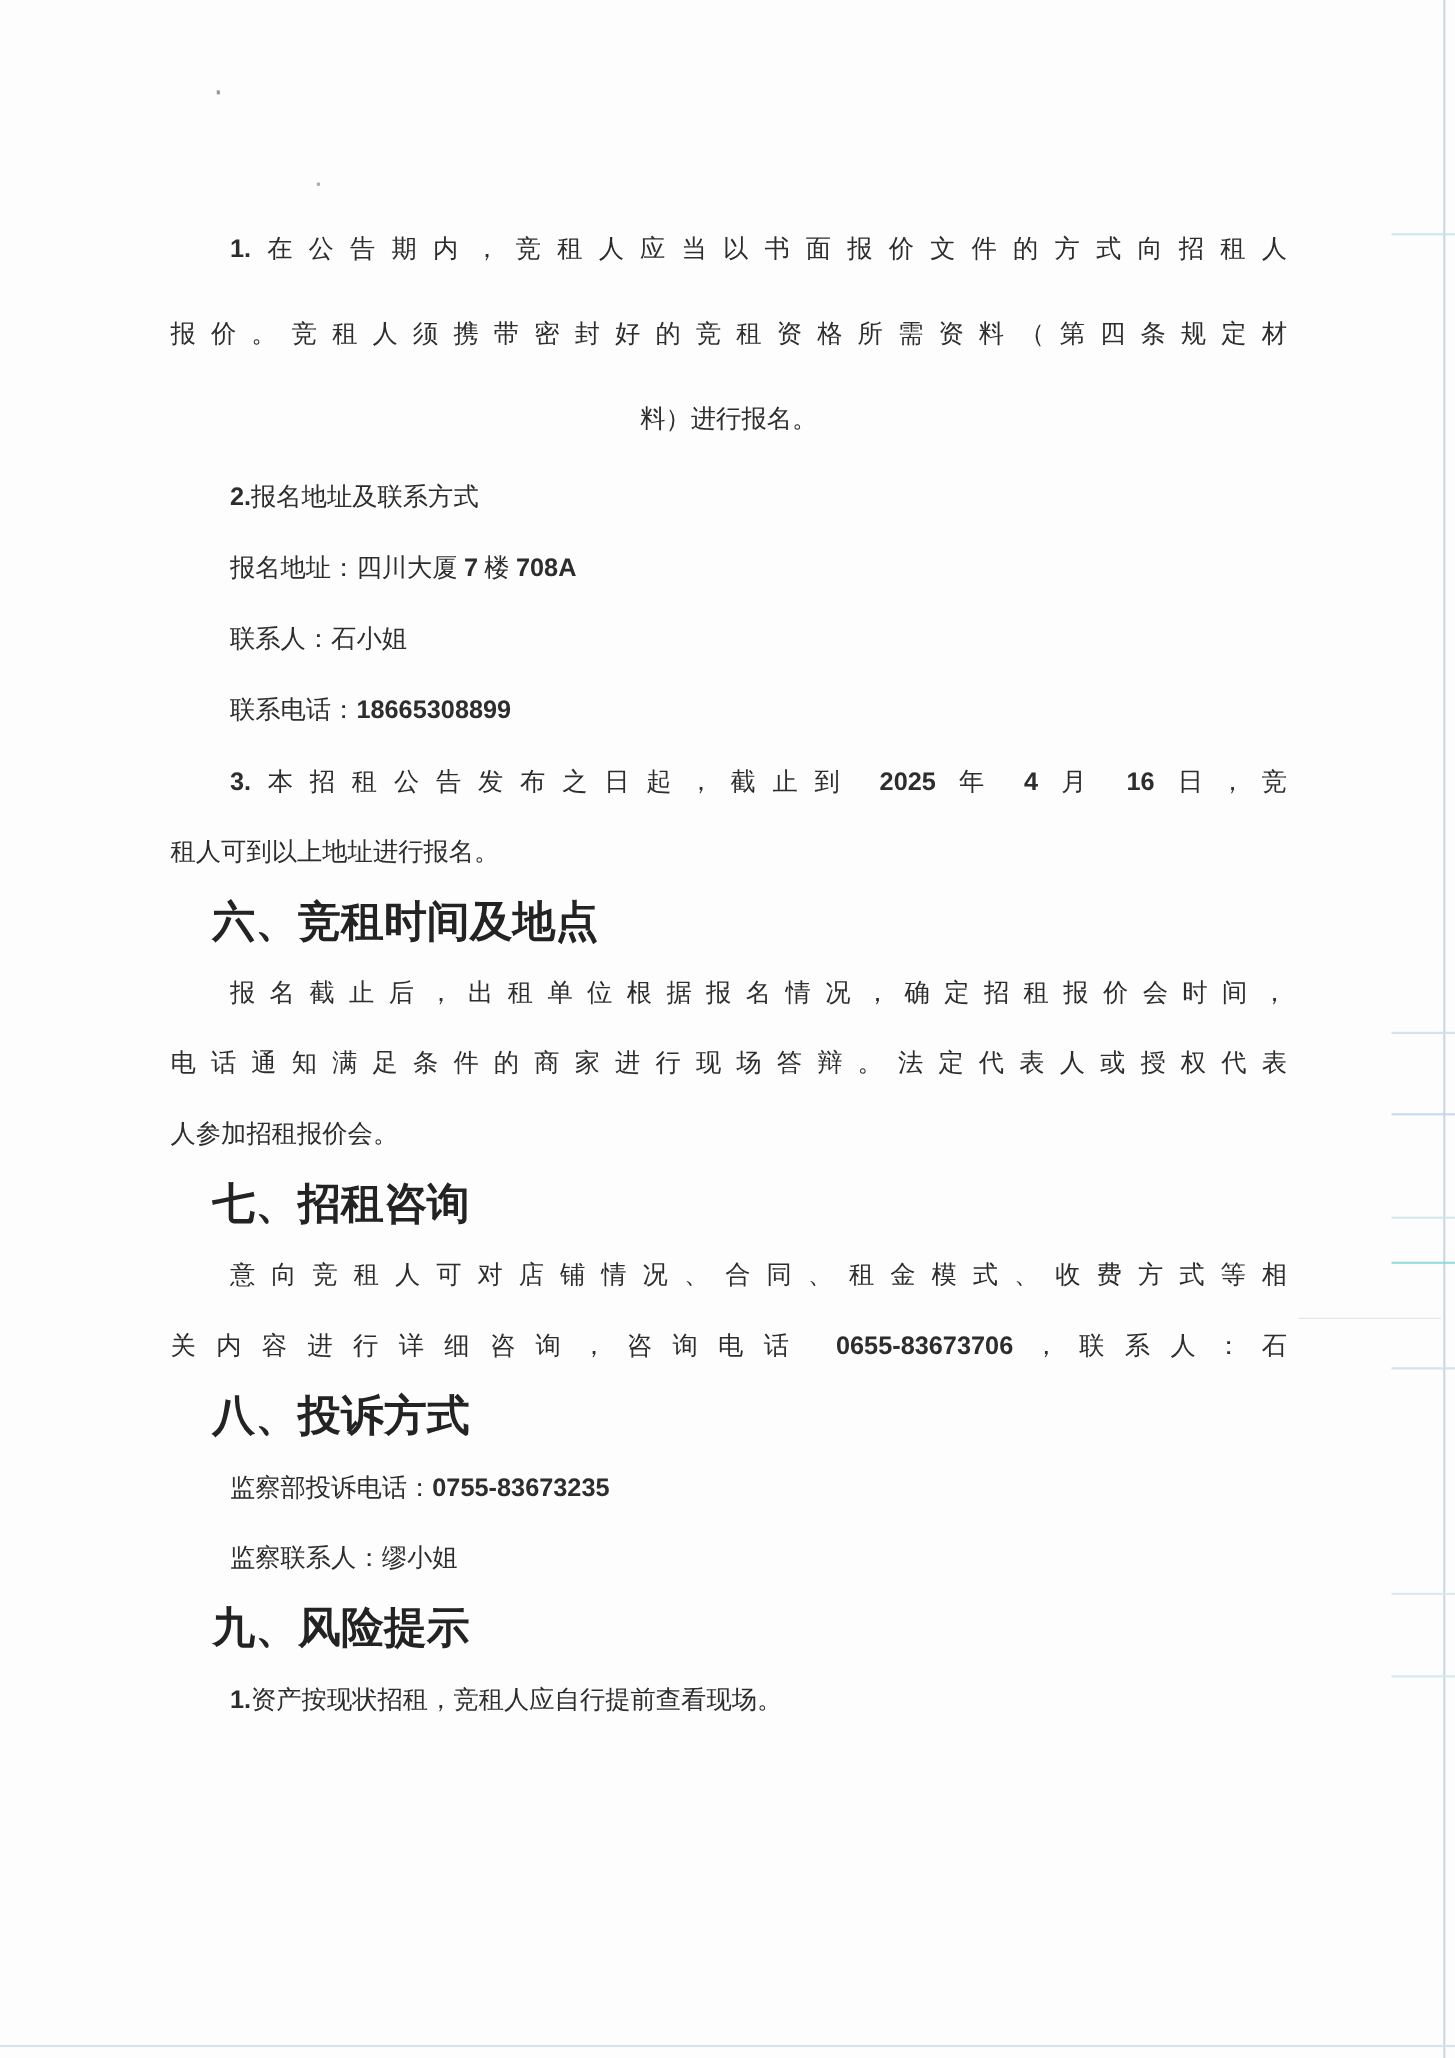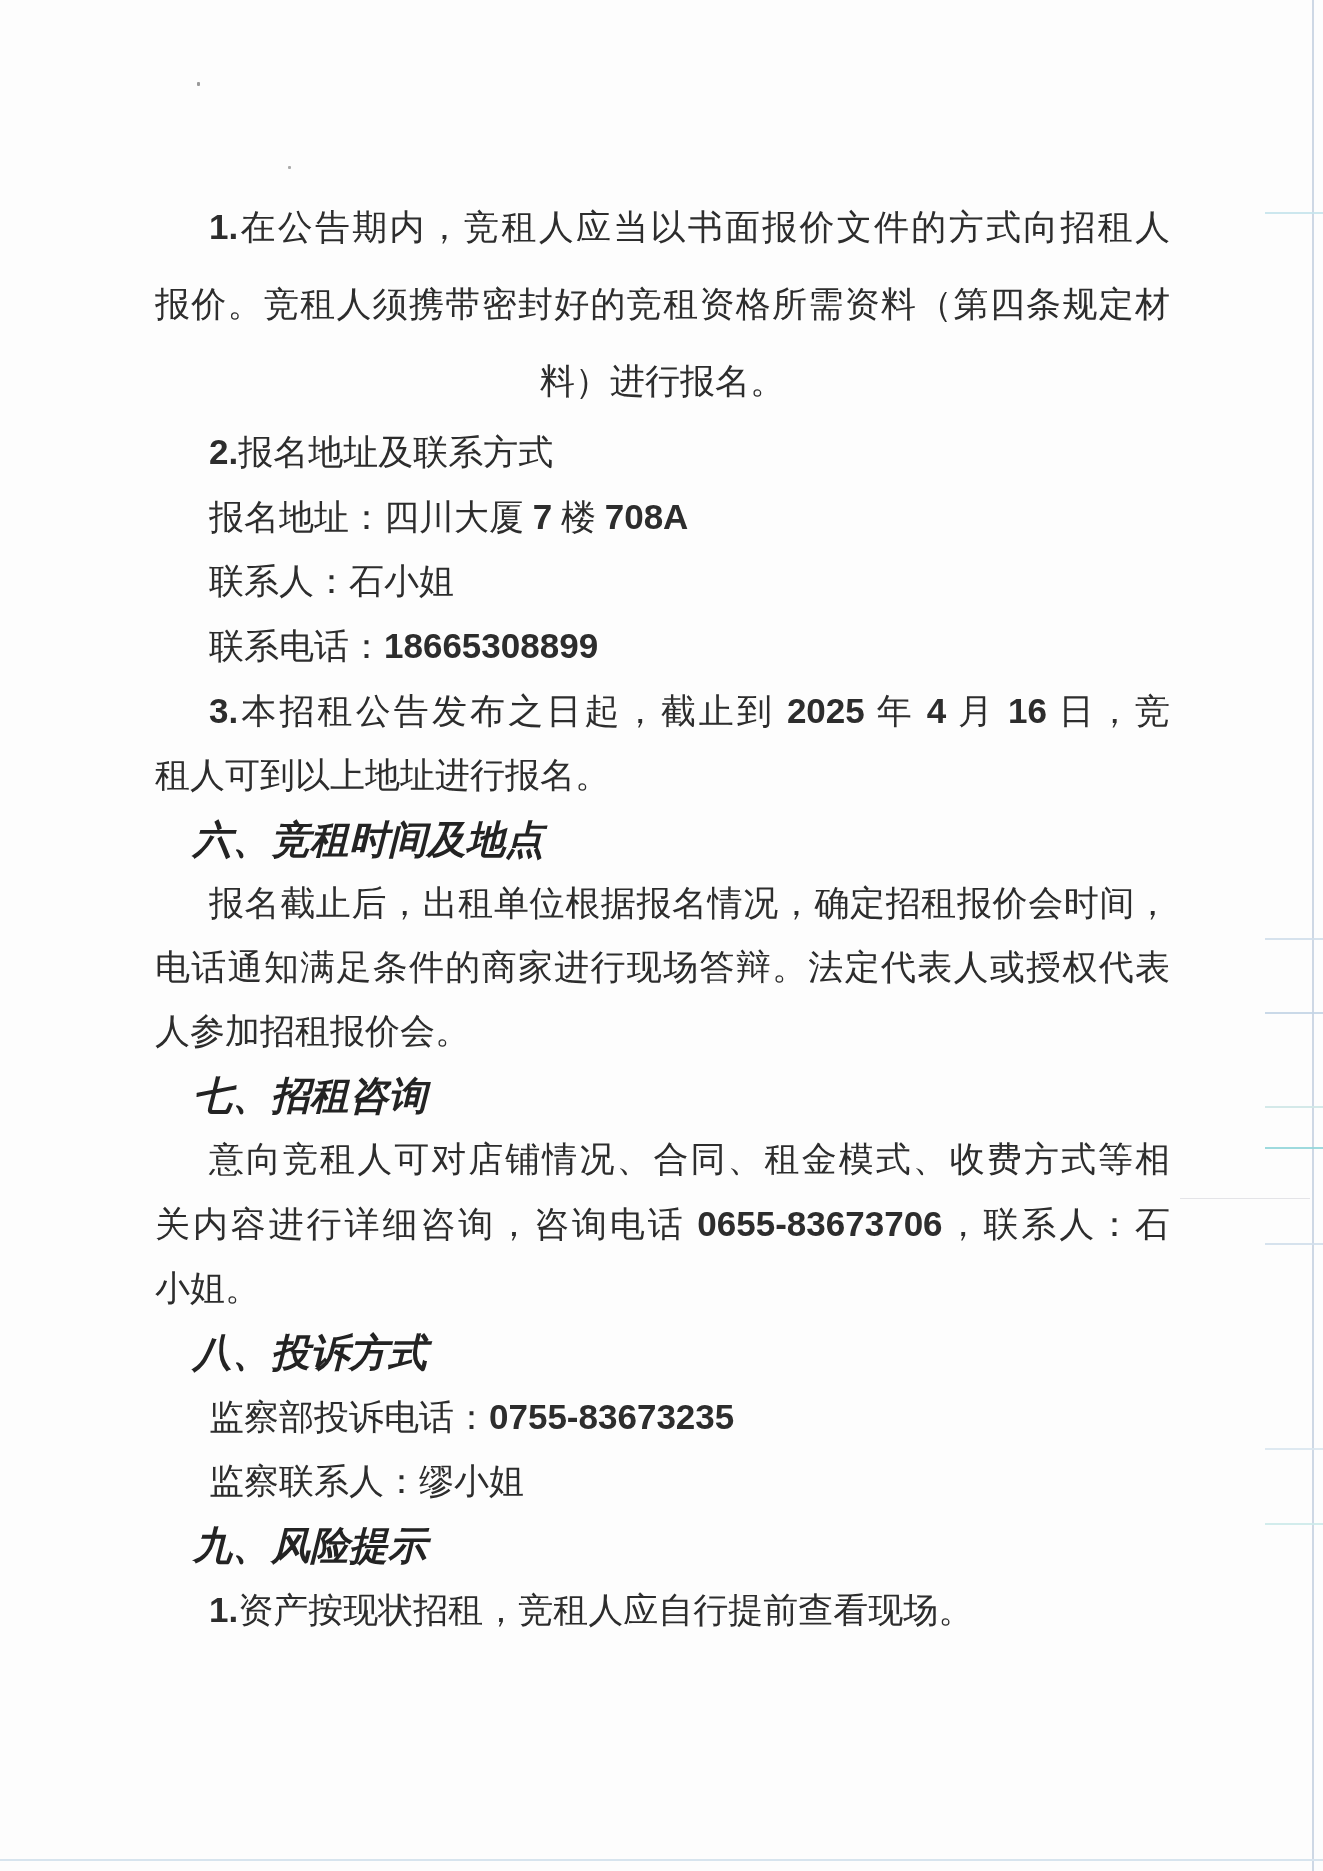--- a/index.html
+++ b/index.html
@@ -12,34 +12,33 @@
     font-family: "Liberation Serif", serif;
     color: #2d2d2d;
   }
   .content {
     position: relative;
     padding: 188px 153px 0 155px;
   }
   .line {
     line-height: 64px;
     min-height: 64px;
-    font-size: 35px;
+    font-size: 23px;
     text-align: left;
     color: #2d2d2d;
   }
   .line span { white-space: pre-wrap; }
   .para1 { line-height: 77px; min-height: 77px; text-align: center; }
   .indent { padding-left: 54px; }
   .heading {
     font-family: "Liberation Sans", sans-serif;
     font-weight: 700;
     font-size: 39px;
     padding-left: 38px;
     color: #232323;
-    font-style: italic;
   }
   .fill { text-align: justify; text-align-last: justify; }
   .u {
     text-decoration-thickness: 2.5px;
     text-underline-offset: 10px;
     text-decoration-color: #3a3a3a;
   }
   .num {
     font-family: "Liberation Sans", sans-serif;
     font-weight: 700;
@@ -86,21 +85,20 @@
       <div class="line indent"><span>联系电话：</span><span class="u num">18665308899 </span></div>
       <div class="line indent fill"><span class="num">3.</span><span>本招租公告发布之日起，截止到 </span><span class="u num">2025</span><span class="u"> 年 </span><span class="u num">4</span><span class="u"> 月 </span><span class="u num">16</span><span class="u"> 日</span><span>，竞</span></div>
       <div class="line"><span>租人可到以上地址进行报名。</span></div>
       <div class="line heading"><span>六、竞租时间及地点</span></div>
       <div class="line indent fill"><span>报名截止后，出租单位根据报名情况，确定招租报价会时间，</span></div>
       <div class="line fill"><span>电话通知满足条件的商家进行现场答辩。法定代表人或授权代表</span></div>
       <div class="line"><span>人参加招租报价会。</span></div>
       <div class="line heading"><span>七、招租咨询</span></div>
       <div class="line indent fill"><span>意向竞租人可对店铺情况、合同、租金模式、收费方式等相</span></div>
       <div class="line fill"><span>关内容进行详细咨询，咨询电话 </span><span class="u num">0655-83673706</span><span>，联系人：</span><span class="u">石</span></div>
-      <div class="line"><span class="u">小姐</span><span>。</span></div>
       <div class="line heading"><span>八、投诉方式</span></div>
       <div class="line indent"><span>监察部投诉电话：</span><span class="u num">0755-83673235</span></div>
       <div class="line indent"><span>监察联系人：</span><span class="u">缪小姐</span></div>
       <div class="line heading"><span>九、风险提示</span></div>
       <div class="line indent"><span class="num">1.</span><span>资产按现状招租，竞租人应自行提前查看现场。</span></div>
     </div>
 
   <div class="vline"></div>
   <div class="bline"></div>
   <div class="tick t1"></div>

